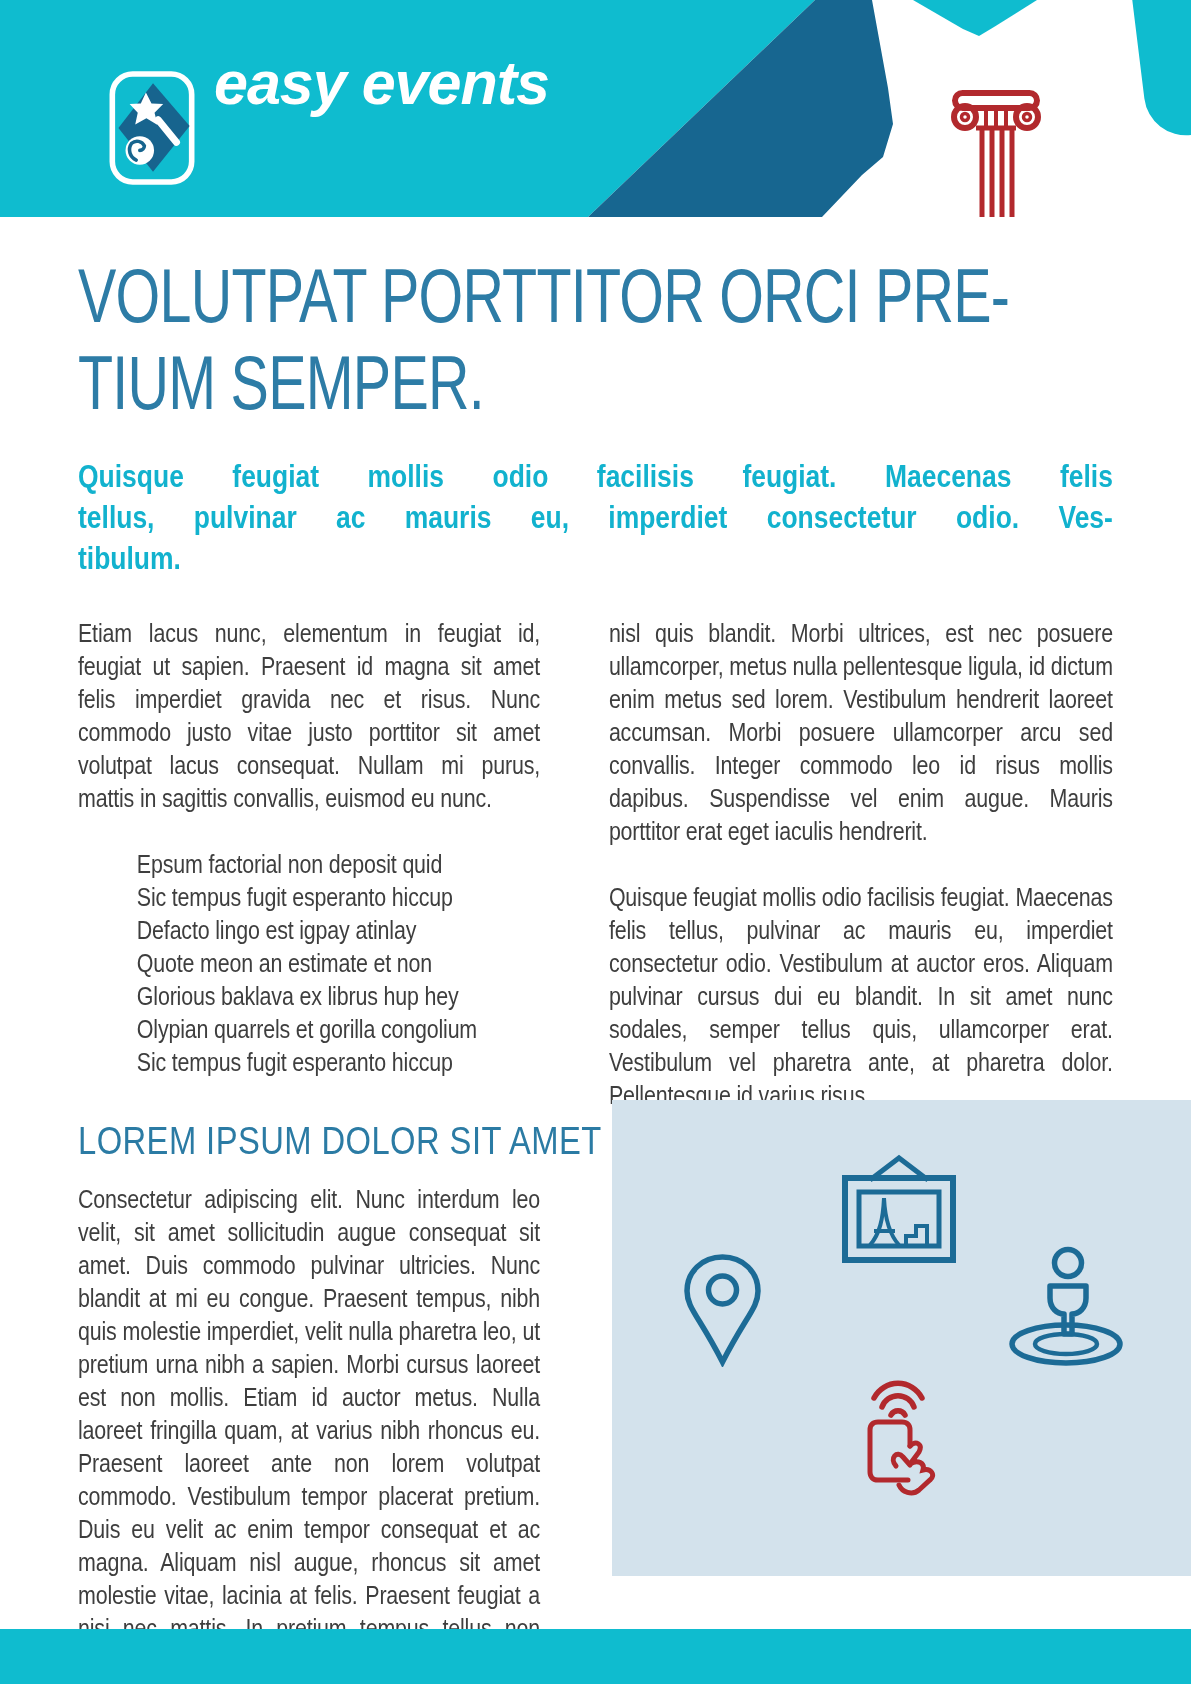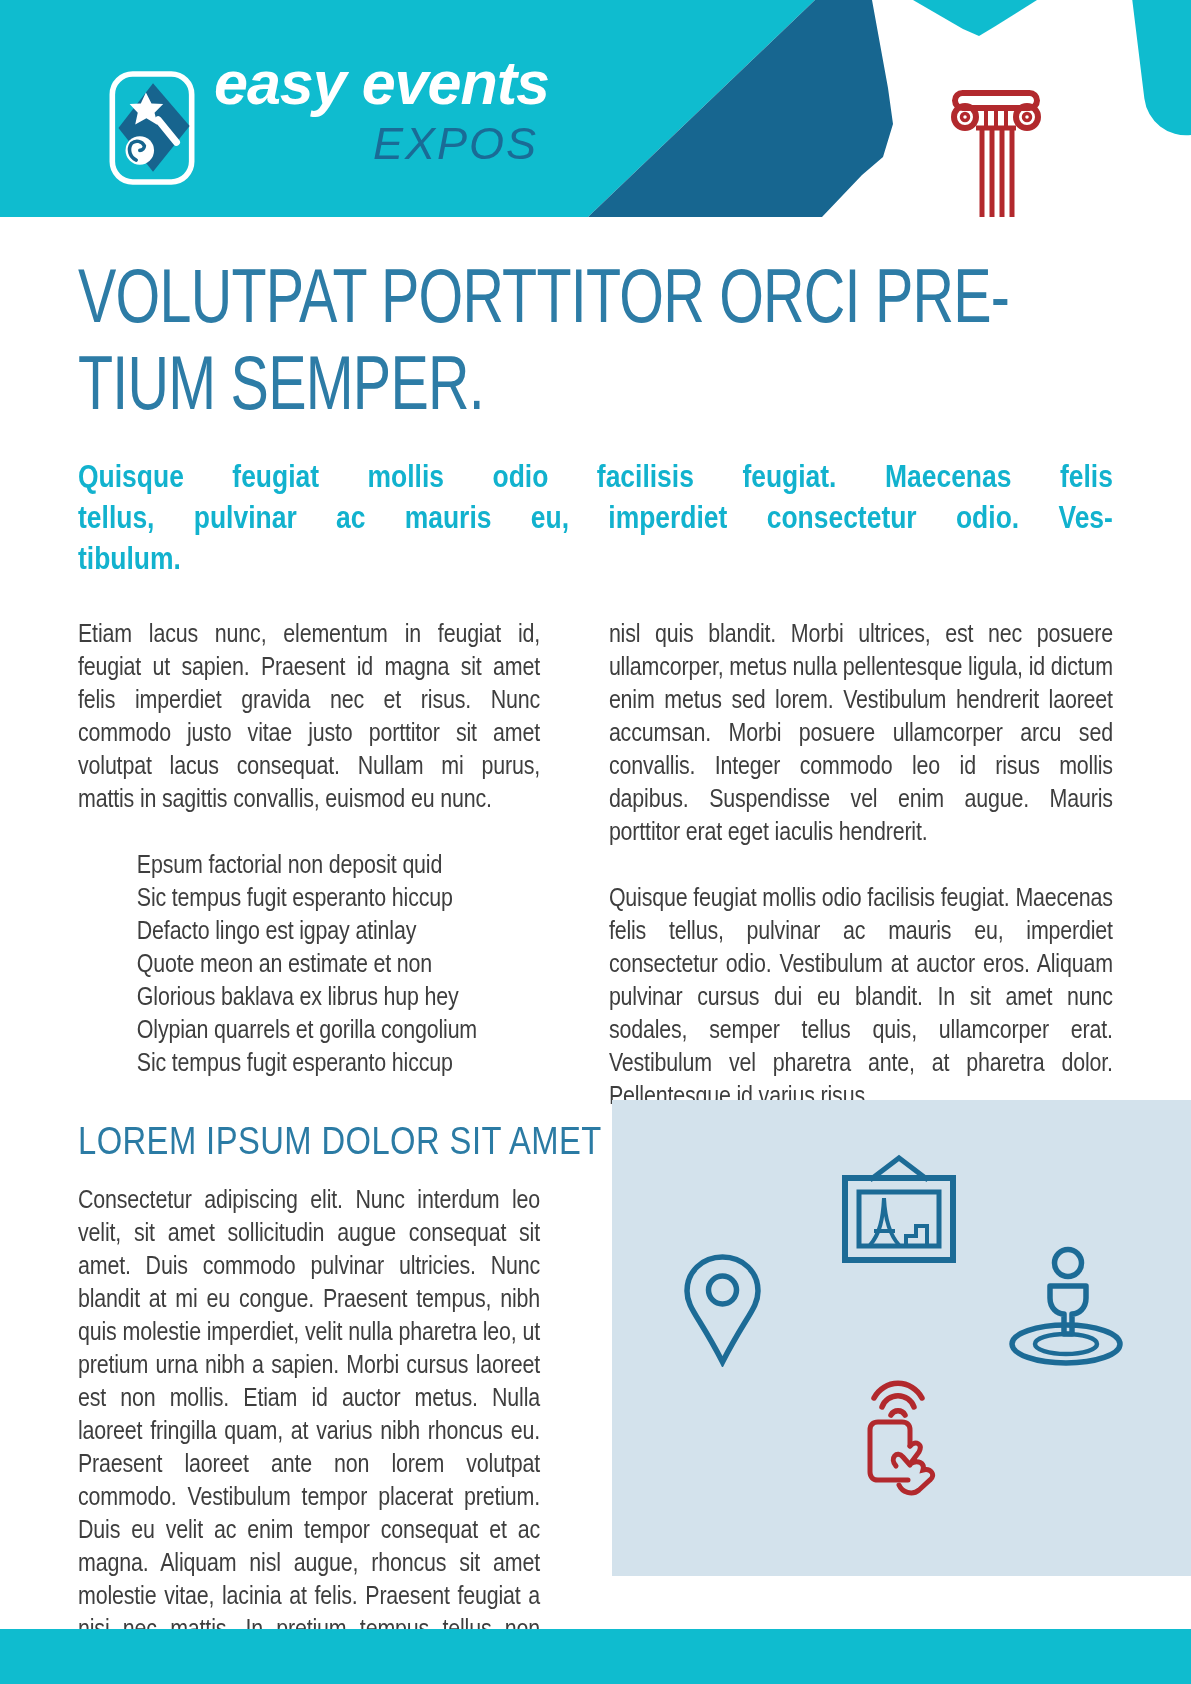--- a/index.html
+++ b/index.html
@@ -66,21 +66,20 @@
     <svg class="logo" viewBox="0 0 86 114">
       <rect x="4" y="4" width="78" height="106" rx="20" fill="none" stroke="#ffffff" stroke-width="5.5"></rect>
       <path d="M44 13 L80 55 L44 100 L10 57 Z" fill="#17648e"></path>
       <path d="M37 22 L42.5 33 L54 33.5 L45.5 42 L48.5 54 L37.5 47.5 L26.5 53.5 L29 42 L21 33.5 L32 33 Z" fill="#ffffff"></path>
       <line x1="49" y1="49" x2="67" y2="71" stroke="#ffffff" stroke-width="7" stroke-linecap="round"></line>
       <circle cx="31" cy="79" r="14" fill="#ffffff"></circle>
       <path d="M31 79 a4.5 4.5 0 0 0 4.5 -4.5 a8 8 0 0 0 -12.5 -2.5 a11 11 0 0 0 4.5 16.5" stroke="#17648e" stroke-width="3.5" fill="none" stroke-linecap="round"></path>
     </svg>
 
     <div class="brand-name">easy events</div>
-    <div class="brand-sub">EXPOS</div>
 
     <svg class="column-icon" viewBox="0 0 96 138">
       <g fill="none" stroke="#b2292d">
         <rect x="7" y="7" width="82" height="15" rx="7.5" stroke-width="6"></rect>
         <circle cx="17" cy="31" r="11" stroke-width="6"></circle>
         <circle cx="17" cy="31" r="3.5" stroke-width="3.5"></circle>
         <circle cx="79" cy="31" r="11" stroke-width="6"></circle>
         <circle cx="79" cy="31" r="3.5" stroke-width="3.5"></circle>
         <line x1="38" y1="22" x2="38" y2="42" stroke-width="4"></line>
         <line x1="48" y1="22" x2="48" y2="42" stroke-width="4"></line>

